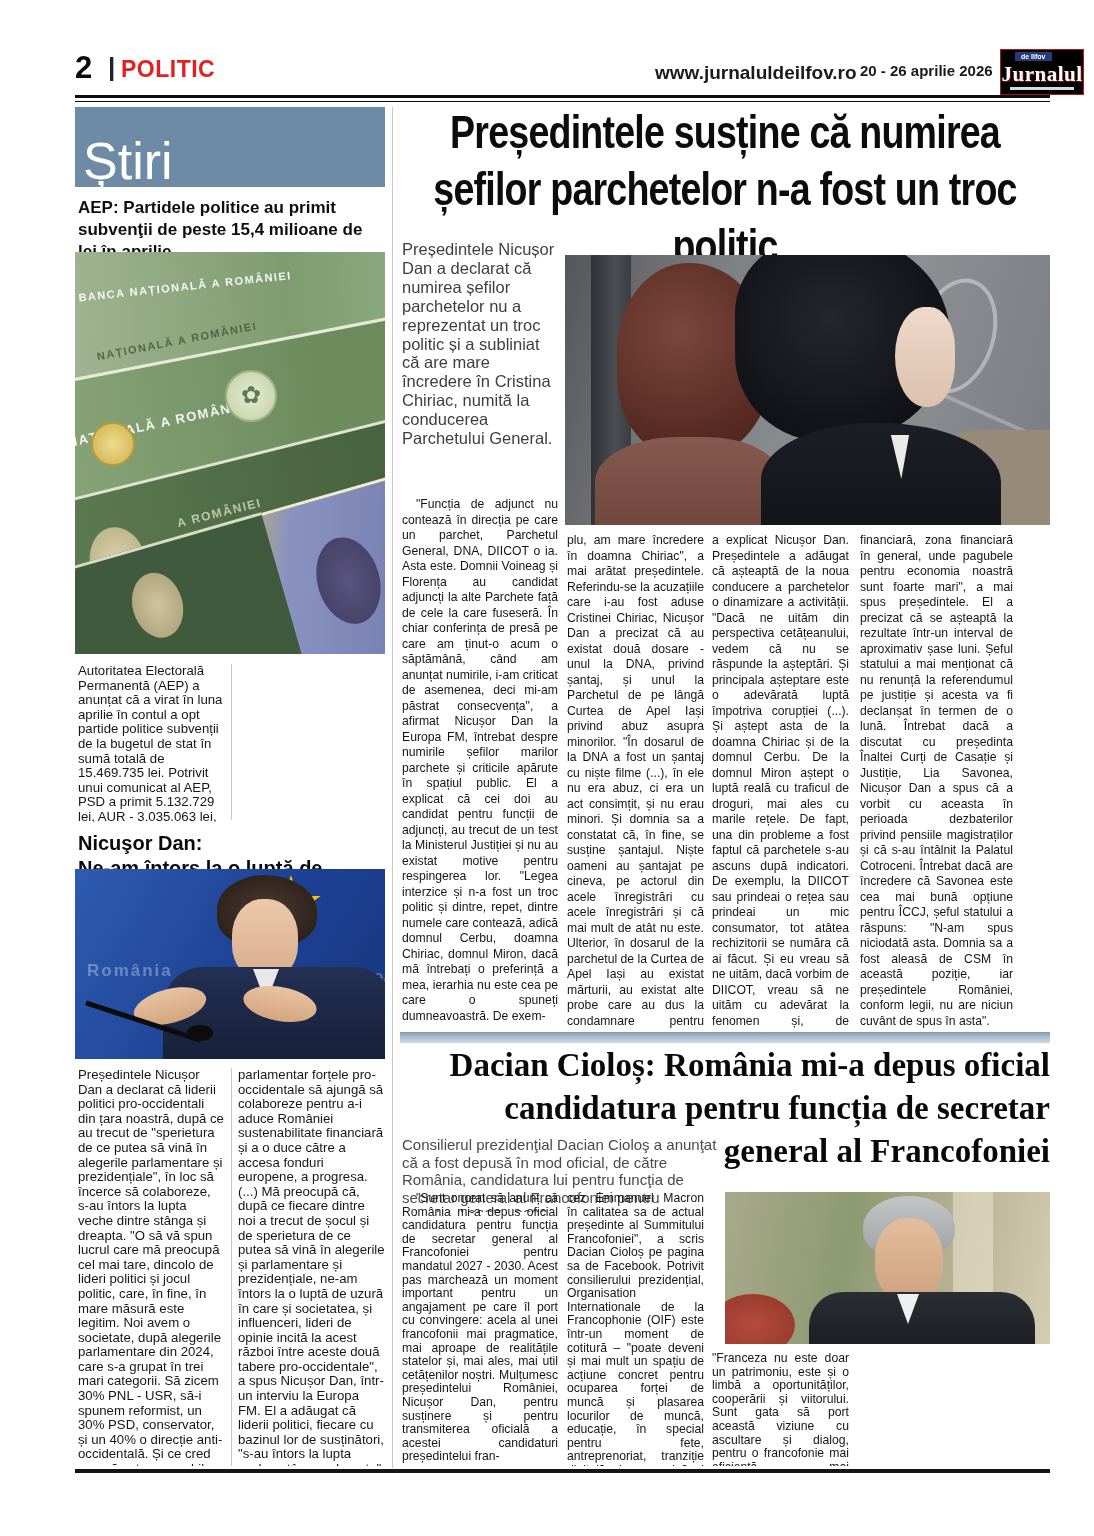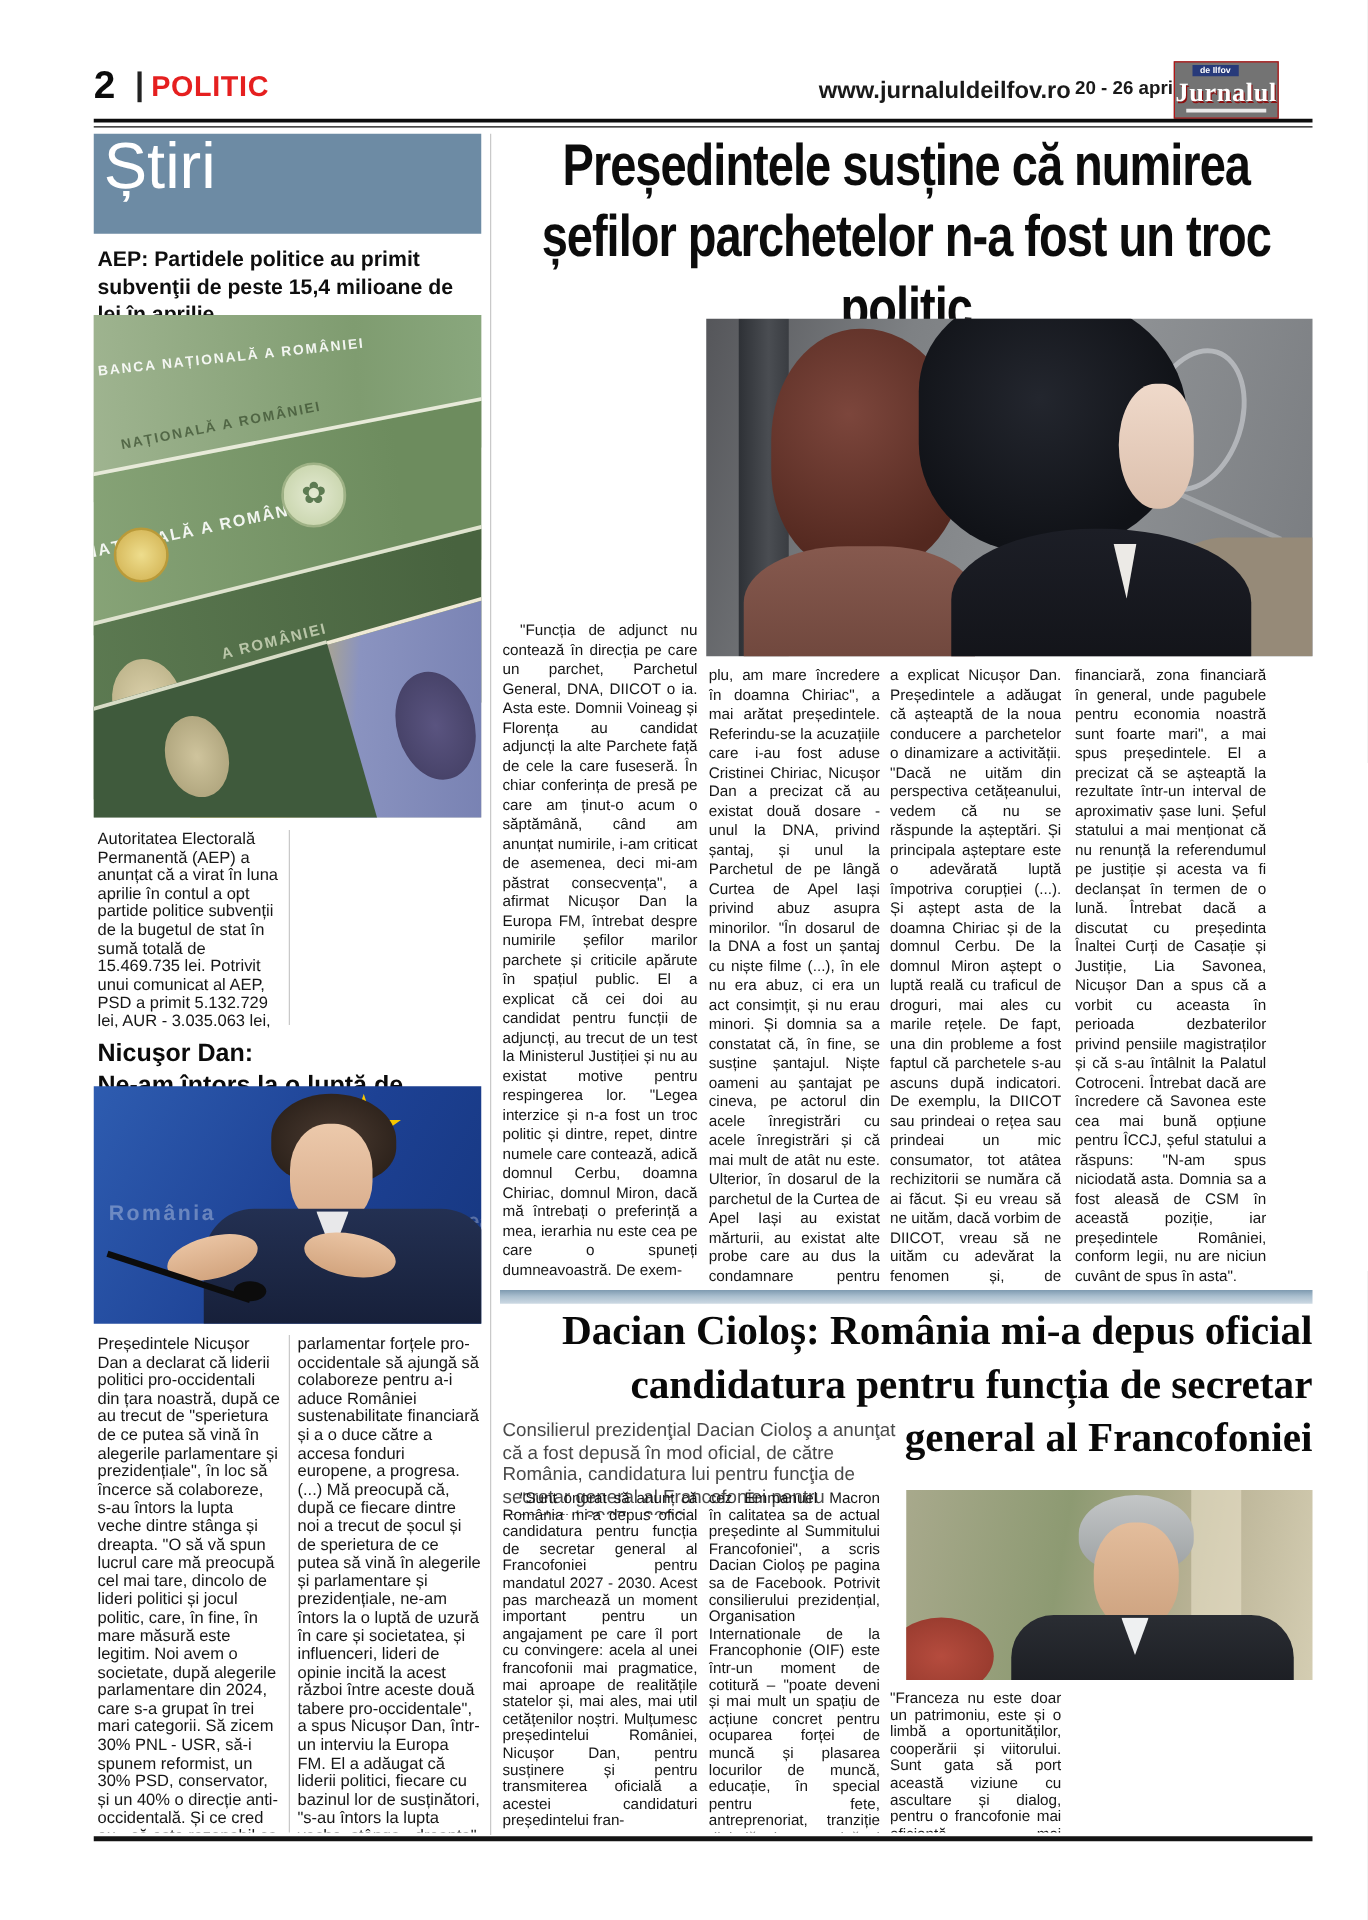--- a/index.html
+++ b/index.html
@@ -5,32 +5,32 @@
   html,body{margin:0;padding:0;background:#e9e9e9;}
   .page{position:relative;width:1094px;height:1536px;background:#ffffff;margin:0 auto;
         font-family:"Liberation Sans",sans-serif;color:#111;overflow:hidden;}
   .abs{position:absolute;}
   
   .pagenum{left:75px;top:50px;font-size:31px;font-weight:bold;color:#0b0b0b;}
   .hdr-sep{left:108px;top:52px;font-size:26px;font-weight:bold;color:#222;}
   .section{left:121px;top:56px;font-size:23px;font-weight:800;color:#e51f1f;letter-spacing:.5px;}
   .site{left:655px;top:62px;font-size:19px;font-weight:bold;color:#1a1a1a;}
   .hdate{left:860px;top:62px;font-size:15px;font-weight:bold;color:#1a1a1a;}
-  .logo{left:939px;top:49px;width:82px;height:44px;background:#737373;border:1px solid #b31515;
+  .logo{left:1000px;top:49px;width:82px;height:44px;background:#000000;border:1px solid #b31515;
         display:flex;flex-direction:column;align-items:center;justify-content:flex-end;}
   .logo-tag{position:absolute;top:2px;left:14px;background:#273a7a;color:#fff;font-size:7px;
             font-weight:bold;padding:1px 6px;}
   .logo-name{font-family:"Liberation Serif",serif;font-weight:bold;color:#fff;font-size:21px;
              line-height:24px;letter-spacing:.5px;text-shadow:1px 1px 0 #8c0f0f;}
   .logo-base{width:64px;height:3px;background:rgba(255,255,255,.85);margin:1px 0 4px 0;}
   .hdr-rule{left:75px;top:95px;width:975px;height:3px;border-top:3px solid #0d0d0d;
             border-bottom:1px solid #0d0d0d;}
   
   .stiri{left:75px;top:107px;width:310px;height:80px;background:#6d8ba4;color:#fff;
-         display:flex;align-items:flex-start;}
+         display:flex;align-items:flex-end;}
   .stiri span{font-size:52px;line-height:52px;padding-left:8px;font-weight:400;}
   .aep-head{left:78px;top:197px;width:302px;font-size:17px;line-height:22px;font-weight:bold;color:#0e0e0e;}
   .side-col{font-size:13.2px;line-height:14.6px;color:#161616;text-align:left;overflow:hidden;}
   .aep1{left:78px;top:664px;width:147px;height:158px;}
   .aep2{left:238px;top:664px;width:147px;height:158px;}
   .vrule{width:1px;background:#c9c9c9;}
   .dan-head{left:78px;top:831px;width:302px;font-size:20px;line-height:25px;font-weight:bold;color:#0b0b0b;}
   .dan1{left:78px;top:1068px;width:147px;height:398px;}
   .dan2{left:238px;top:1068px;width:147px;height:398px;}
   
@@ -216,20 +216,21 @@
   </div>
 
   <div class="abs side-col dan1">Președintele Nicușor Dan a declarat că liderii politici pro-occidentali din țara noastră, după ce au trecut de "sperietura de ce putea să vină în alegerile parlamentare și prezidențiale", în loc să încerce să colaboreze, s-au întors la lupta veche dintre stânga și dreapta. "O să vă spun lucrul care mă preocupă cel mai tare, dincolo de lideri politici și jocul politic, care, în fine, în mare măsură este legitim. Noi avem o societate, după alegerile parlamentare din 2024, care s-a grupat în trei mari categorii. Să zicem 30% PNL - USR, să-i spunem reformist, un 30% PSD, conservator, și un 40% o direcție anti-occidentală. Și ce cred eu - că este rezonabil ca în acest mandat</div>
   <div class="abs side-col dan2">parlamentar forțele pro-occidentale să ajungă să colaboreze pentru a-i aduce României sustenabilitate financiară și a o duce către a accesa fonduri europene, a progresa. (...) Mă preocupă că, după ce fiecare dintre noi a trecut de șocul și de sperietura de ce putea să vină în alegerile și parlamentare și prezidențiale, ne-am întors la o luptă de uzură în care și societatea, și influenceri, lideri de opinie incită la acest război între aceste două tabere pro-occidentale", a spus Nicușor Dan, într-un interviu la Europa FM. El a adăugat că liderii politici, fiecare cu bazinul lor de susținători, "s-au întors la lupta veche, stânga - dreapta", uitând că trebuie să colaboreze.</div>
   <div class="abs vrule r-dan"></div>
 
   <div class="abs vrule vsep-main"></div>
 
   <div class="abs main-headline">Președintele susține că numirea șefilor parchetelor n-a fost un troc politic</div>
 
+  <div class="abs lede">Președintele Nicușor Dan a declarat că numirea șefilor parchetelor nu a reprezentat un troc politic și a subliniat că are mare încredere în Cristina Chiriac, numită la conducerea Parchetului General.</div>
 
   <div class="abs photo chiriac">
     <div class="mp-pole"></div>
     <div class="mp-graf1"></div>
     <div class="mp-graf2"></div>
     <div class="mp-graf3"></div>
     <div class="mp-pave"></div>
     <div class="mp-hair1"></div>
     <div class="mp-jacket"></div>
     <div class="mp-hair2"></div>

